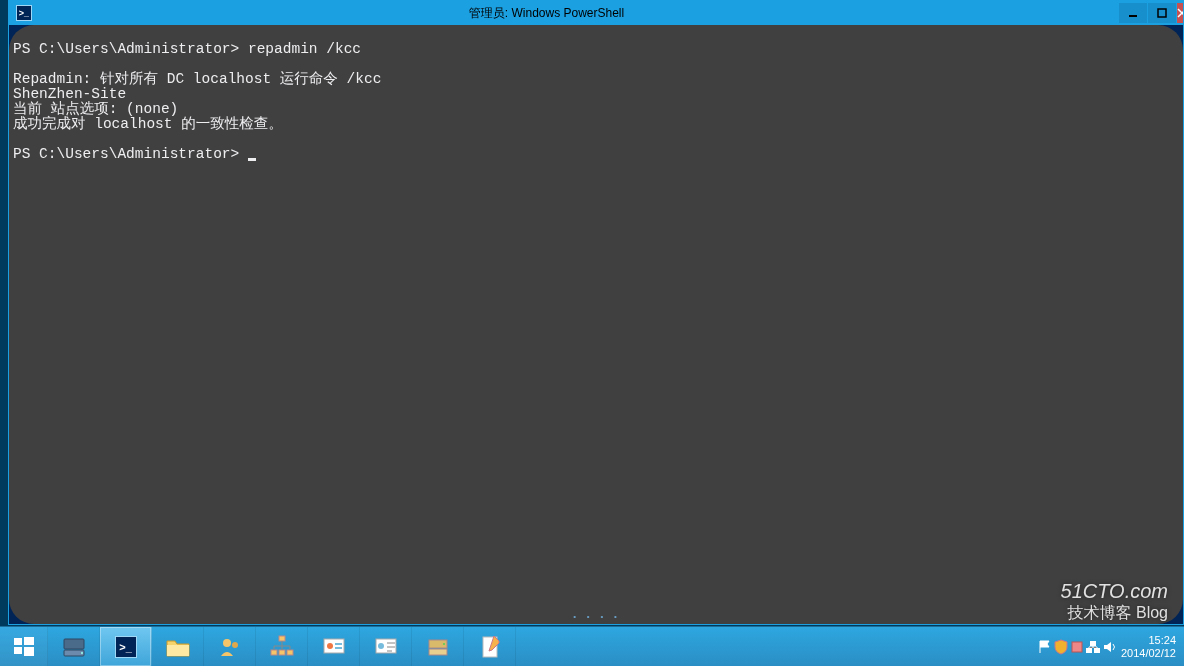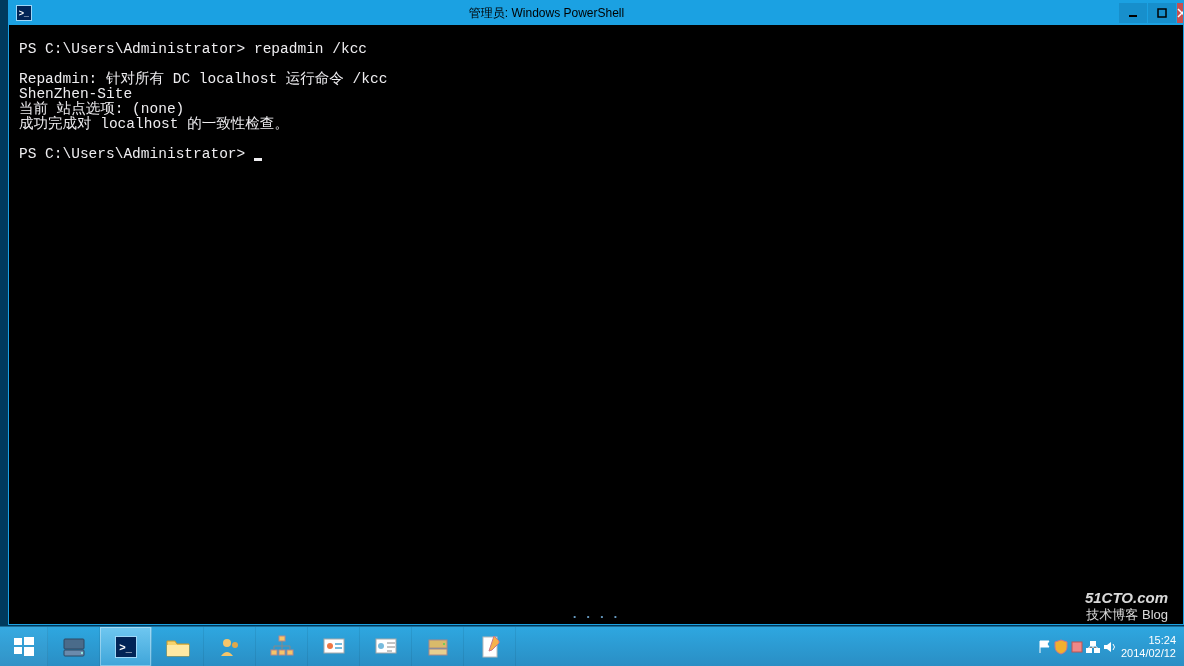--- a/index.html
+++ b/index.html
@@ -44,28 +44,29 @@
     width: 28px;
     display: flex; align-items: center; justify-content: center;
     background: #178fcc;
     margin-left: 1px;
     color: #000;
     font-size: 10px;
   }
   .winbtn.close { background: #c75050; color: #fff; width: 6px; overflow:hidden;}
   .terminal {
     flex: 1;
-    background: #000000;
+    background: #404040;
     color: #eeedf0;
     font-family: "NSimSun","Consolas","Courier New",monospace;
     font-size: 14.5px;
     line-height: 15px;
-    padding: 2px 10px;
+    padding: 2px 4px;
     white-space: pre;
     position: relative;
+    border-radius: 25px;
   }
   .terminal .line { min-height: 15px; }
   .prompt-white { color: #eeedf0; }
   .cursor {
     display: inline-block;
     width: 8px; height: 3px;
     background: #eeedf0;
     vertical-align: bottom;
     margin-bottom: 1px;
   }
@@ -124,22 +125,22 @@
   
   .watermark {
     position: absolute;
     right: 16px; bottom: 42px;
     color: rgba(255,255,255,.85);
     text-align: right;
     font-family: Arial,sans-serif;
     text-shadow: 0 0 4px rgba(0,0,0,.5);
     pointer-events:none;
   }
-  .watermark .w1 { font-size:15px; font-weight:bold; font-style:italic;}
-  .watermark .w2 { font-size:13px;}
+  .watermark .w1 { font-size:20px; font-weight:normal; font-style:italic;}
+  .watermark .w2 { font-size:16px;}
 </style>
 </head>
 <body>
 
 <div class="window">
   <div class="titlebar">
     <div class="icon-box">
       <div class="ps-icon-small">&gt;_</div>
     </div>
     <div class="title">管理员: Windows PowerShell</div>

